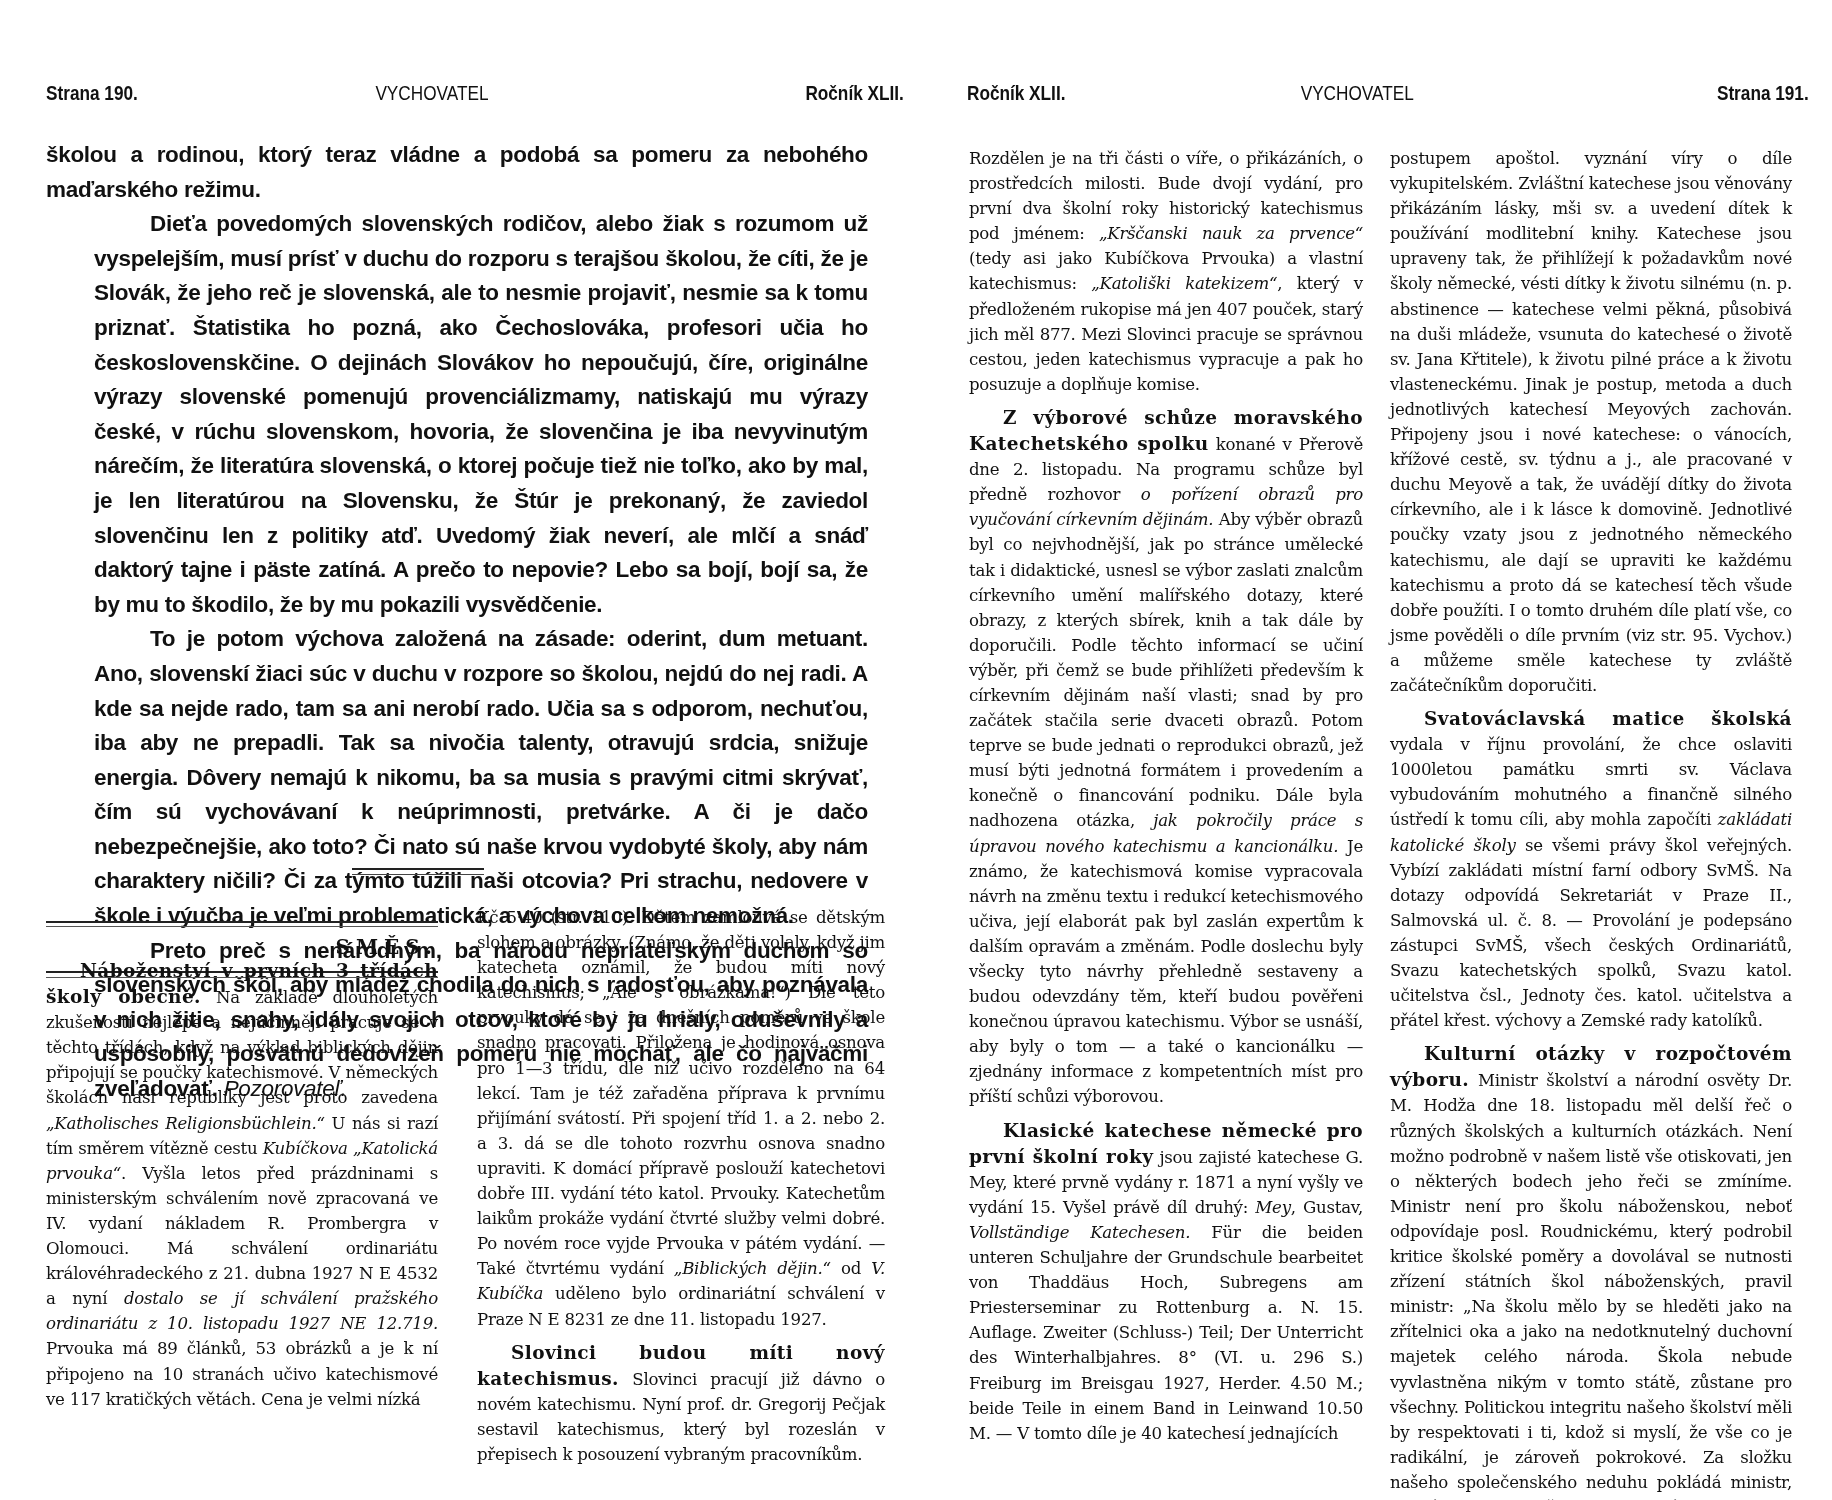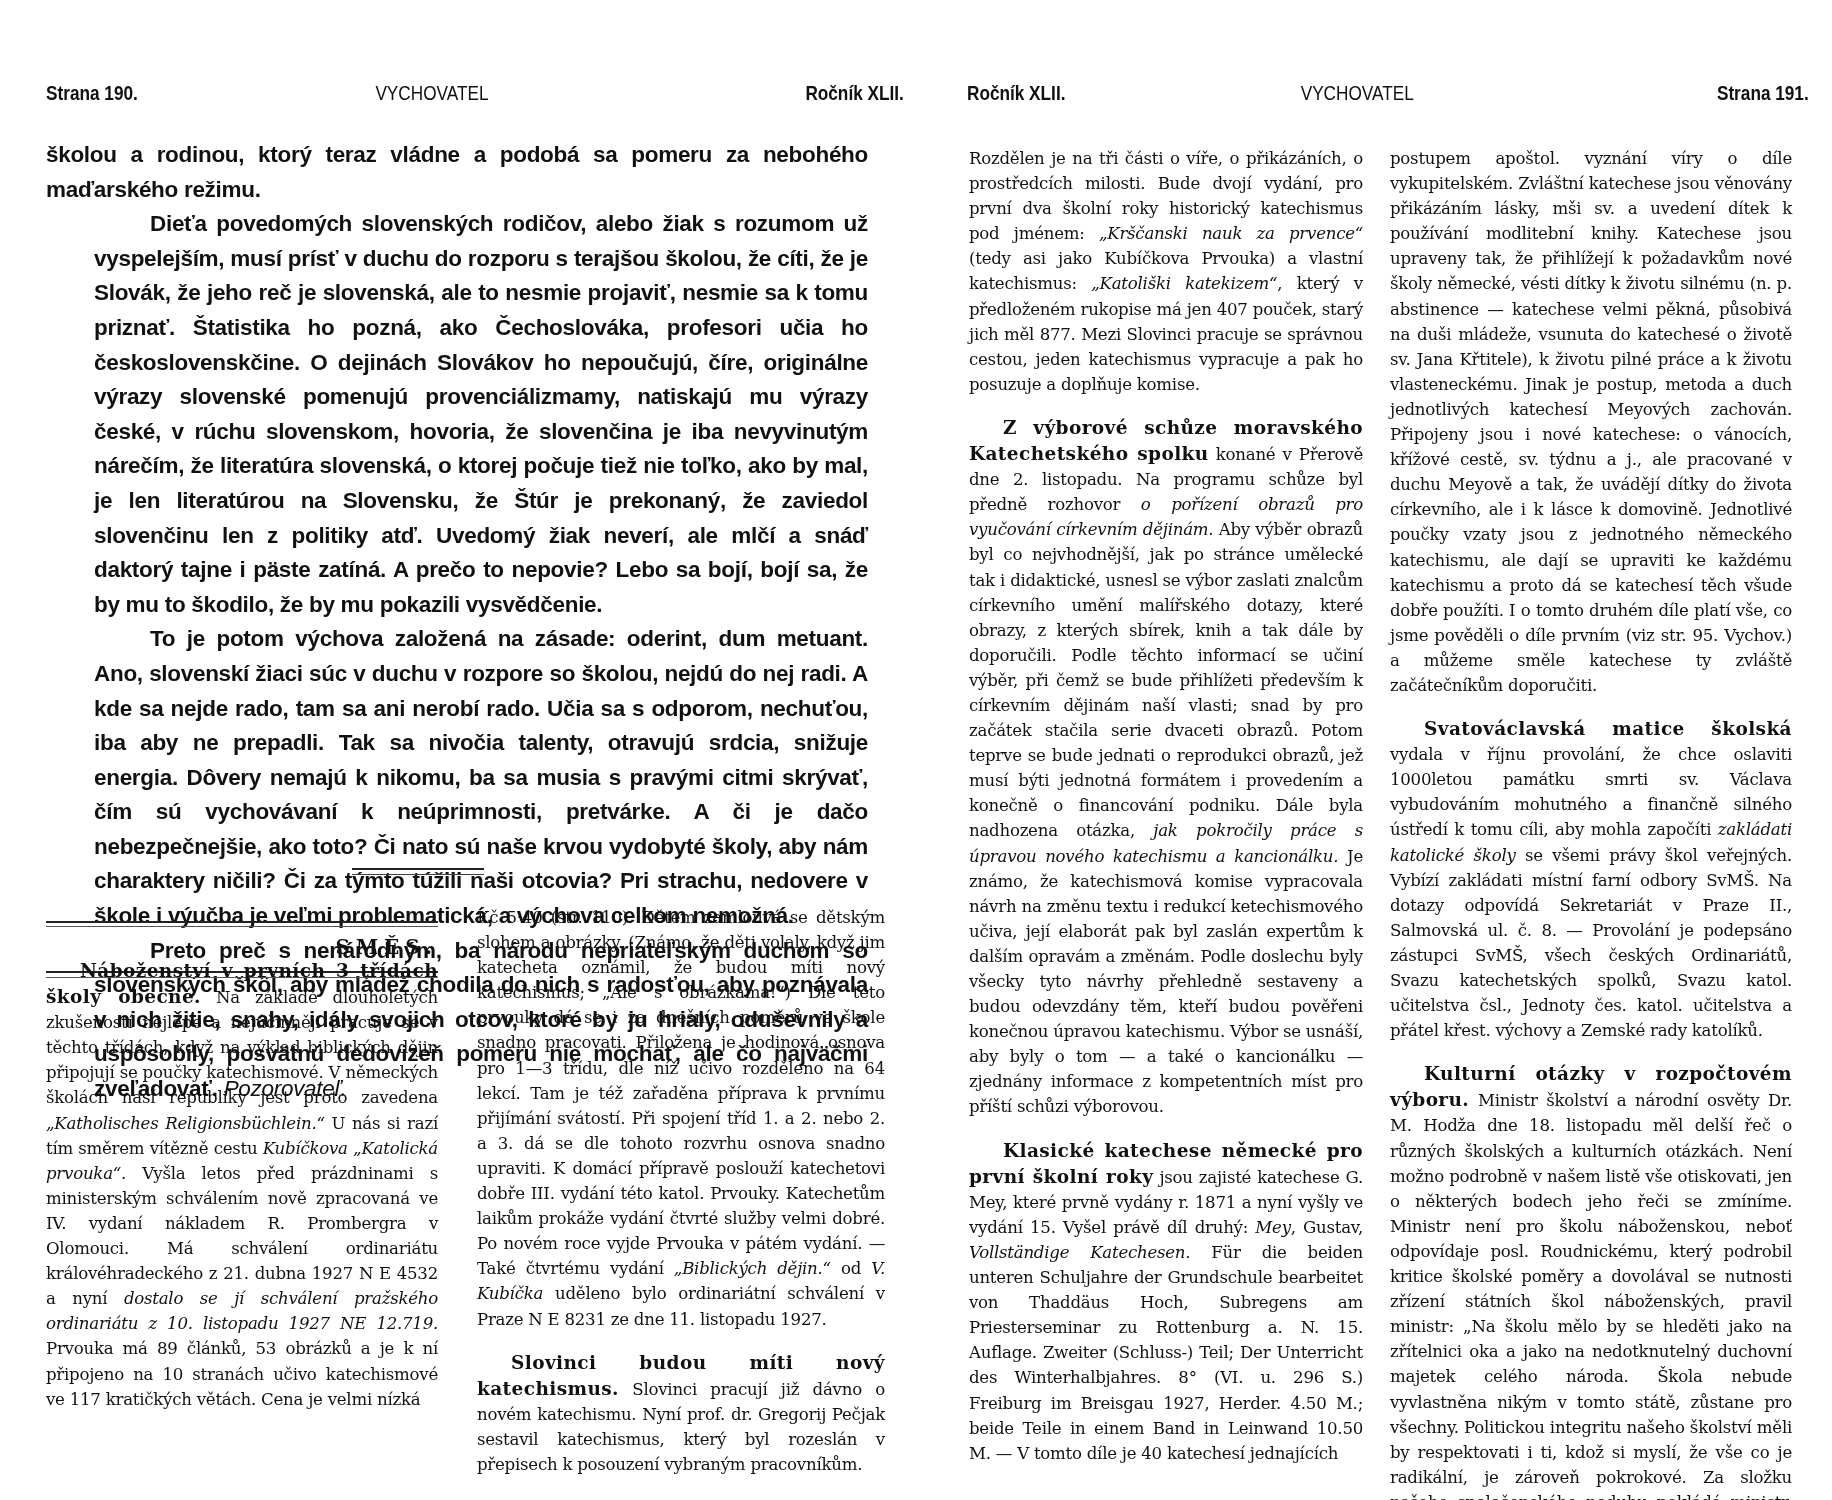--- a/index.html
+++ b/index.html
@@ -25,21 +25,21 @@
   .lead p.indent { text-indent: 56px; margin-left: 48px; }
   .lead em { font-style: italic; font-weight: normal; }
   .sep-short { position: absolute; left: 352px; top: 868px; width: 132px; border-top: 2px solid #222; }
   .sep-short2 { position: absolute; left: 352px; top: 874px; width: 132px; border-top: 1px solid #444; }
   .col {
     position: absolute; font-family: "DejaVu Serif", serif; font-size: 16.6px;
     line-height: 25.1px; text-align: justify; letter-spacing: -0.25px;
   }
   .col p { margin: 0; }
   .col p.indent { text-indent: 34px; }
-  .col p.gap { margin-top: 18px; }
+  .col p.gap { margin-top: 8px; }
   .col b.head { font-family: "DejaVu Serif", serif; font-weight: bold; font-size: 18.5px; letter-spacing: 0.4px; }
   .col em { font-style: italic; }
   #smes-col1 { left: 46px; top: 958px; width: 392px; }
   #smes-col2 { left: 477px; top: 905px; width: 408px; }
   #right-col1 { left: 53px; top: 146px; width: 394px; }
   #right-col2 { left: 474px; top: 146px; width: 402px; }
   .smes-box { position: absolute; left: 46px; top: 921px; width: 392px; height: 60px; }
   .rule { position: absolute; left: 0; width: 100%; border-top: 2px solid #222; }
   .rule.thin { border-top: 1px solid #555; }
   .smes-title {

